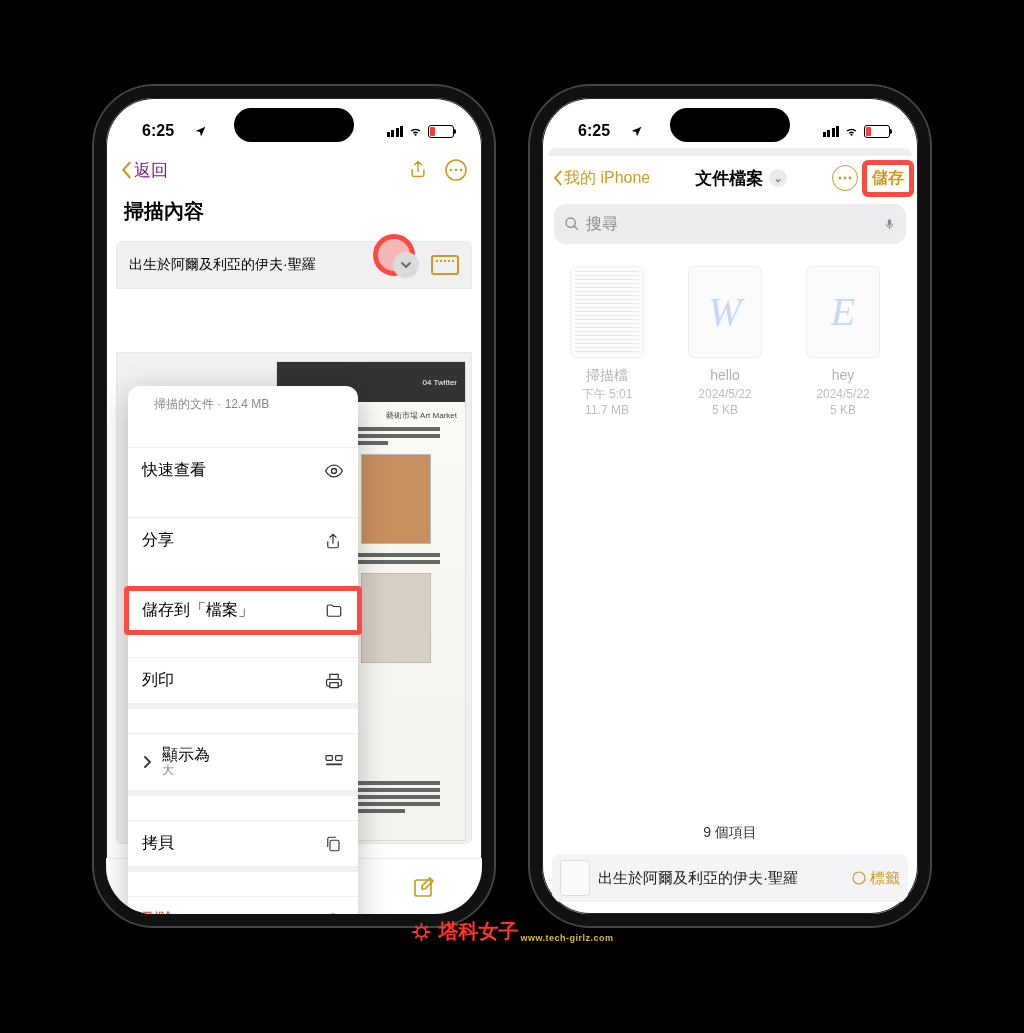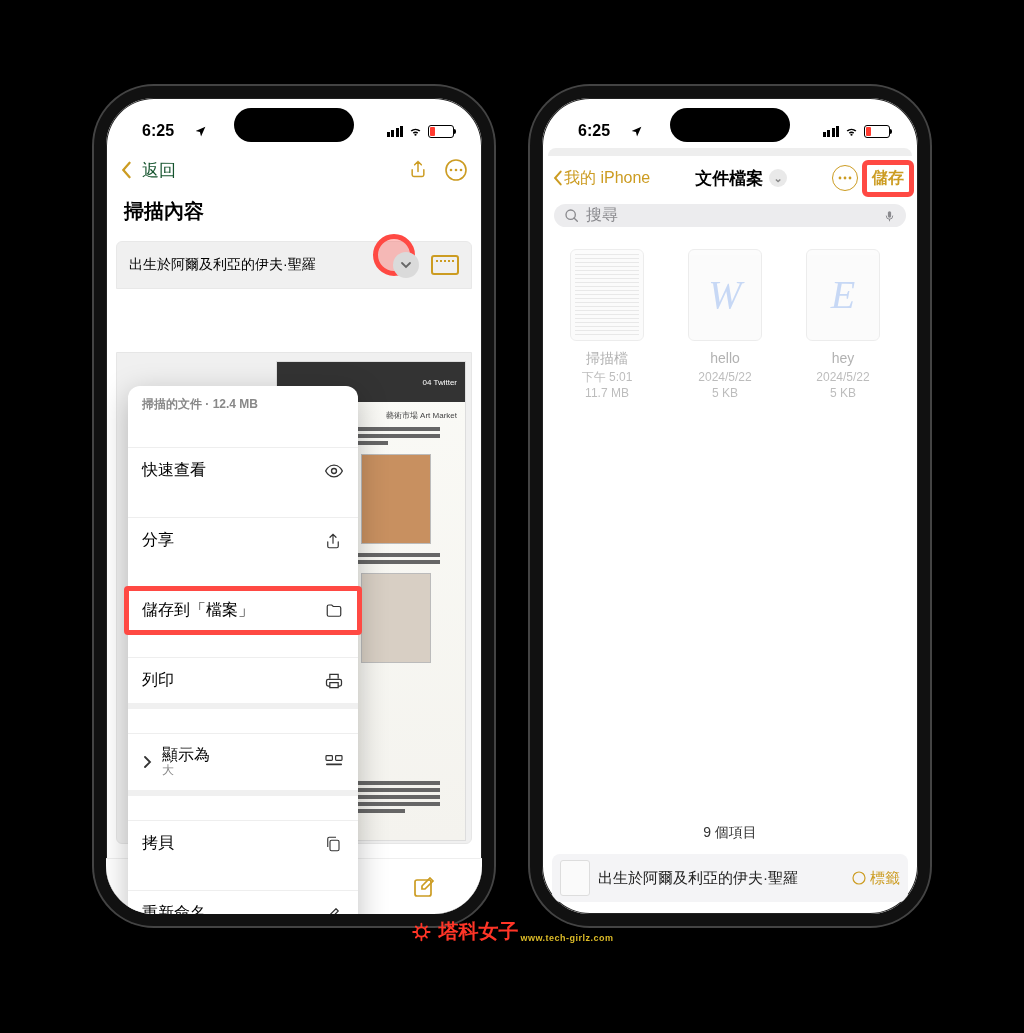--- a/index.html
+++ b/index.html
@@ -27,21 +27,21 @@
   .status-right { display: flex; align-items: center; gap: 4px; }
   .signal { display: inline-flex; align-items: flex-end; gap: 1.5px; }
   .signal i { width: 3px; background: #000; display: block; }
   .signal i:nth-child(1){height:5px}.signal i:nth-child(2){height:7px}.signal i:nth-child(3){height:9px}.signal i:nth-child(4){height:11px}
   .battery { width: 26px; height: 13px; border: 1px solid #000; border-radius: 3px; position: relative; }
   .battery:after { content:""; position:absolute; right:-3px; top:3px; width:2px; height:5px; background:#000; border-radius:0 2px 2px 0 }
   .battery:before { content:""; position:absolute; left:1px; top:1px; width:5px; height:9px; background:#ff3b30; border-radius:1px }
 
   
   .nav-bar { display:flex; align-items:center; justify-content:space-between; padding: 4px 14px; height: 44px; }
-  .nav-btn { color:#14532d; font-size:17px; display:flex; align-items:center; gap:10px; }
+  .nav-btn { color:#701a75; font-size:17px; display:flex; align-items:center; gap:2px; }
   .nav-icons { display:flex; gap:16px; }
   .title { font-size: 20px; font-weight: 700; padding: 6px 18px 10px; }
   .doc-bar {
     margin: 6px 10px 0; background:#f0f0f0; border: 1px solid #e8e8e8; border-radius: 6px 6px 0 0;
     padding: 10px 12px; display:flex; align-items:center; justify-content:space-between; font-size:14px; font-weight:500;
     position: relative;
   }
   .chevron-circle {
     width:26px; height:26px; background:#dadada; border-radius:50%; display:flex; align-items:center; justify-content:center;
     position: relative; z-index: 5;
@@ -50,21 +50,21 @@
     position:absolute; width:42px; height:42px; border:5px solid #ff4943; border-radius:50%; background:#ff494355;
     top:-8px; right:56px; z-index: 4;
   }
   .keyboard-btn { width:28px; height:20px; border:2px solid #cc9c22; border-radius:3px; position: relative; }
   .keyboard-btn:before{content:"";position:absolute;inset:3px;border-top:2px dotted #cc9c22}
 
   .context-menu {
     position:absolute; left:22px; top:288px; width:230px; background:#fff;
     border-radius:12px; box-shadow:0 8px 30px rgba(0,0,0,.25); z-index:20;
   }
-  .menu-head { padding: 10px 14px; font-size:12px; color:#888;font-weight:bold; }
+  .menu-head { padding: 10px 26px; font-size:12px; color:#888; }
   .menu-item { display:flex; align-items:center; justify-content:space-between; padding:12px 14px; font-size:16px; border-top:1px solid #eee;margin-top:24px; }
   .menu-item .icn { width:20px; text-align:center; color:#333 }
   .menu-sep { height:6px; background:#f0f0f0 }
   .menu-item.del { color:#ff3b30 }
   .menu-item.del .icn { color:#ff3b30 }
   .red-box-highlight {
     position:absolute; border:5px solid #ff4943; border-radius:4px; pointer-events:none;
   }
   .show-as { line-height:1.15 }
   .show-as .sub { font-size:12px; color:#888 }
@@ -93,21 +93,21 @@
   
   .sheet-peek { height:8px; background:#eee; border-radius:8px 8px 0 0; margin:0 6px }
   .files-nav { display:flex; align-items:center; justify-content:space-between; padding:16px 10px; height:44px; }
   .files-back { color:#cc9c22; font-size:16px; display:flex; align-items:center; gap:1px }
   .files-title { font-size:17px; font-weight:600; display:flex; align-items:center; gap:6px }
   .title-chev { width:18px; height:18px; background:#e9e9e9; border-radius:50%; display:flex; align-items:center; justify-content:center; font-size:11px; color:#888 }
   .files-actions { display:flex; align-items:center; gap:10px }
   .save-btn { color:#cc9c22; font-weight:600; font-size:16px; position:relative; padding:2px 4px }
   .ellipsis-btn { width:26px; height:26px; border:1.5px solid #cc9c22; border-radius:50%; display:flex; align-items:center; justify-content:center; color:#cc9c22; font-size:14px }
 
-  .search-bar { margin:4px 12px; background:#ececee; border-radius:12px; height:23px; display:flex; align-items:center; padding:0 10px; color:#8a8a8e; font-size:16px; gap:6px }
+  .search-bar { margin:4px 12px; background:#ececee; border-radius:12px; height:40px; display:flex; align-items:center; padding:0 10px; color:#8a8a8e; font-size:16px; gap:6px }
   .search-bar .mic { margin-left:auto; color:#8a8a8e }
 
   .files-grid { display:flex; gap:28px; padding:18px 20px; opacity:.65 }
   .file-tile { width:90px; text-align:center; font-size:12px; color:#999; line-height:1.4 }
   .file-thumb { width:74px; height:92px; background:#fafafa; border:1px solid #e3e3e3; border-radius:6px; margin:0 auto 8px; display:flex; align-items:center; justify-content:center; font-family: Georgia, serif; font-style:italic; font-size:40px; color:#aac4f0 }
   .file-name { color:#888; font-size:14px }
 
   .files-footer { position:absolute; bottom:72px; left:0; right:0; text-align:center; font-size:14px; color:#333 }
 
   .save-bar {
@@ -272,28 +272,20 @@
     <div class="menu-sep"></div>
     <div class="menu-item">
       <span>拷貝</span>
       <span class="icn">
           <svg width="18" height="20" viewBox="0 0 24 24">
             <rect x="8" y="7" width="12" height="14" rx="2" stroke="#333" stroke-width="1.5" fill="none"></rect>
             <path d="M5 16V5a2 2 0 012-2h9" stroke="#333" stroke-width="1.5" fill="none"></path>
           </svg>
         </span>
     </div>
-    <div class="menu-item">
-      <span>重新命名</span>
-      <span class="icn">
-          <svg width="18" height="18" viewBox="0 0 24 24">
-            <path d="M4 20l4-1 11-11-3-3L5 16l-1 4z" stroke="#333" stroke-width="1.6" fill="none" stroke-linejoin="round"></path>
-          </svg>
-        </span>
-    </div>
     <div class="menu-sep"></div>
     <div class="menu-item del">
       <span>刪除</span>
       <span class="icn">
           <svg width="18" height="20" viewBox="0 0 24 24">
             <path d="M5 7h14M10 4h4M7 7l1 13h8l1-13M10 11v6M14 11v6" stroke="#ff3b30" stroke-width="1.6" fill="none" stroke-linecap="round"></path>
           </svg>
         </span>
     </div>
   </div>

